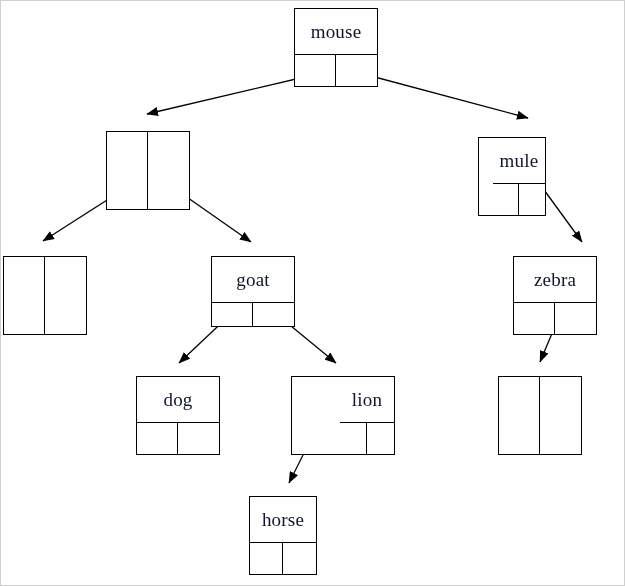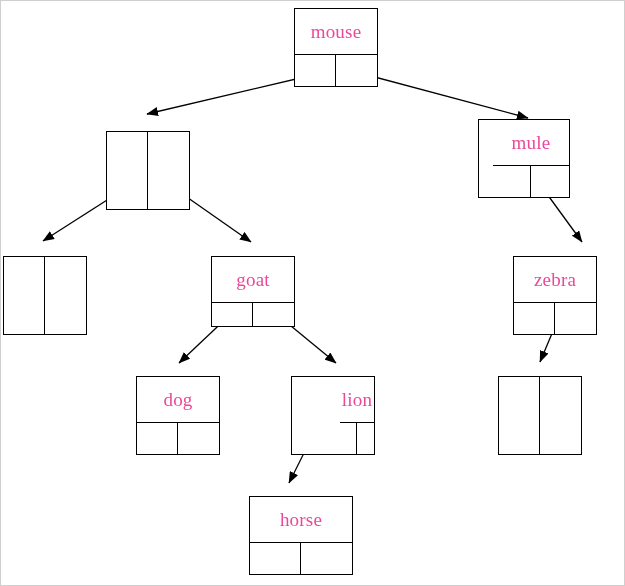--- a/index.html
+++ b/index.html
@@ -36,21 +36,21 @@
     flex-direction: column;
   }
   .node-label {
     flex: 0 0 46px;
     height: 46px;
     display: flex;
     align-items: center;
     justify-content: center;
     font-size: 19px;
     line-height: 1;
-    color: #ec4899;
+    color: #0f172a;
     border-bottom: 1.4px solid #000000;
     box-sizing: border-box;
     letter-spacing: 0.2px;
   }
   .node-ptrs {
     flex: 1 1 auto;
     display: flex;
   }
   .ptr-cell {
     flex: 1 1 50%;
@@ -91,21 +91,21 @@
           <div class="ptr-cell left"></div>
           <div class="ptr-cell right"></div>
         </div>
       </div>
       <div class="node" style="left: 105px; top: 130px; width: 84px; height: 79px;">
         <div class="node-ptrs">
           <div class="ptr-cell left"></div>
           <div class="ptr-cell right"></div>
         </div>
       </div>
-      <div class="node" style="left: 477px; top: 118px; width: 92px; height: 79px; padding-left: 14px;">
+      <div class="node" style="left: 477px; top: 136px; width: 68px; height: 79px; padding-left: 14px;">
         <div class="node-label" style="flex-basis: 46px; height: 46px;">mule</div>
         <div class="node-ptrs">
           <div class="ptr-cell left"></div>
           <div class="ptr-cell right"></div>
         </div>
       </div>
       <div class="node" style="left: 2px; top: 255px; width: 84px; height: 79px;">
         <div class="node-ptrs">
           <div class="ptr-cell left"></div>
           <div class="ptr-cell right"></div>
@@ -125,34 +125,34 @@
           <div class="ptr-cell right"></div>
         </div>
       </div>
       <div class="node" style="left: 135px; top: 375px; width: 84px; height: 79px;">
         <div class="node-label" style="flex-basis: 46px; height: 46px;">dog</div>
         <div class="node-ptrs">
           <div class="ptr-cell left"></div>
           <div class="ptr-cell right"></div>
         </div>
       </div>
-      <div class="node" style="left: 290px; top: 375px; width: 84px; height: 79px; padding-left: 48px;">
+      <div class="node" style="left: 290px; top: 375px; width: 104px; height: 79px; padding-left: 48px;">
         <div class="node-label" style="flex-basis: 46px; height: 46px;">lion</div>
         <div class="node-ptrs">
           <div class="ptr-cell left"></div>
           <div class="ptr-cell right"></div>
         </div>
       </div>
       <div class="node" style="left: 497px; top: 375px; width: 84px; height: 79px;">
         <div class="node-ptrs">
           <div class="ptr-cell left"></div>
           <div class="ptr-cell right"></div>
         </div>
       </div>
-      <div class="node" style="left: 248px; top: 495px; width: 104px; height: 79px;">
+      <div class="node" style="left: 248px; top: 495px; width: 68px; height: 79px;">
         <div class="node-label" style="flex-basis: 46px; height: 46px;">horse</div>
         <div class="node-ptrs">
           <div class="ptr-cell left"></div>
           <div class="ptr-cell right"></div>
         </div>
       </div>
     </div>
 
 </div>
 

